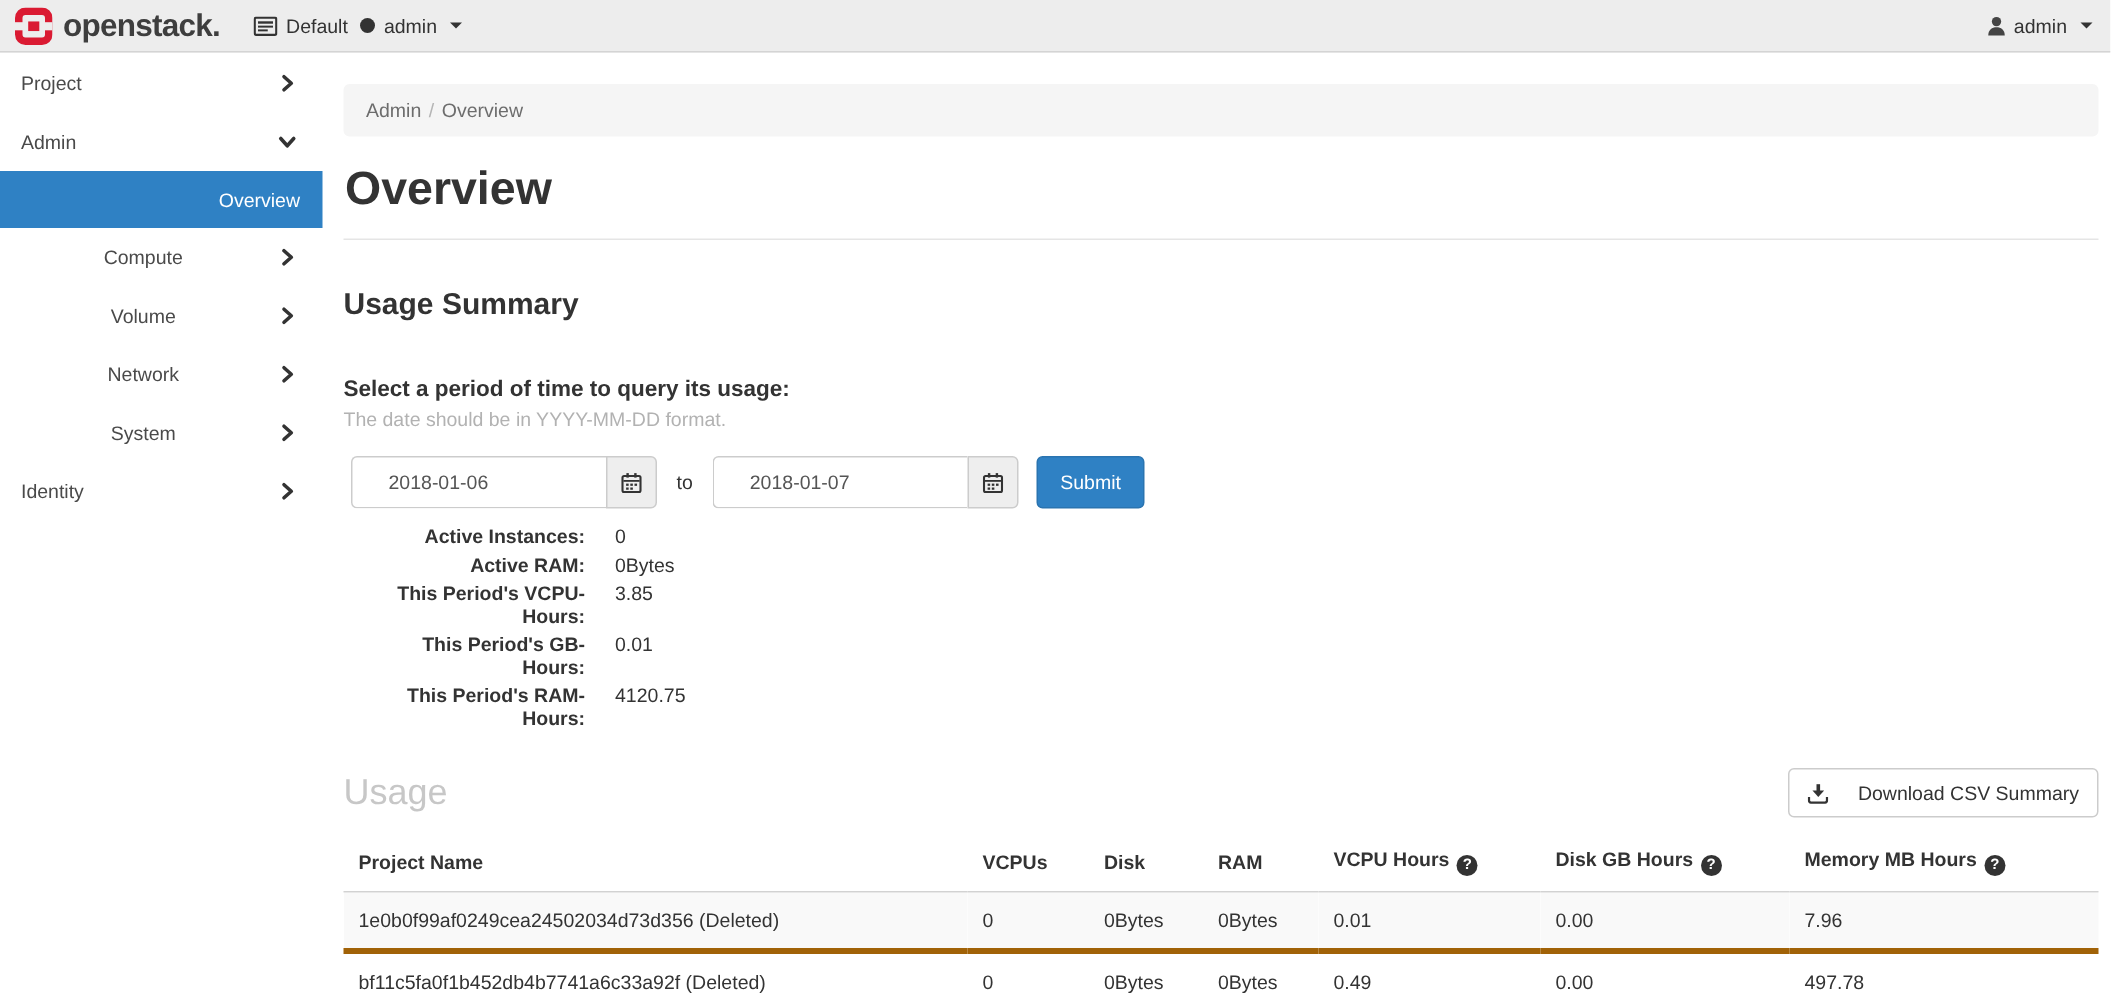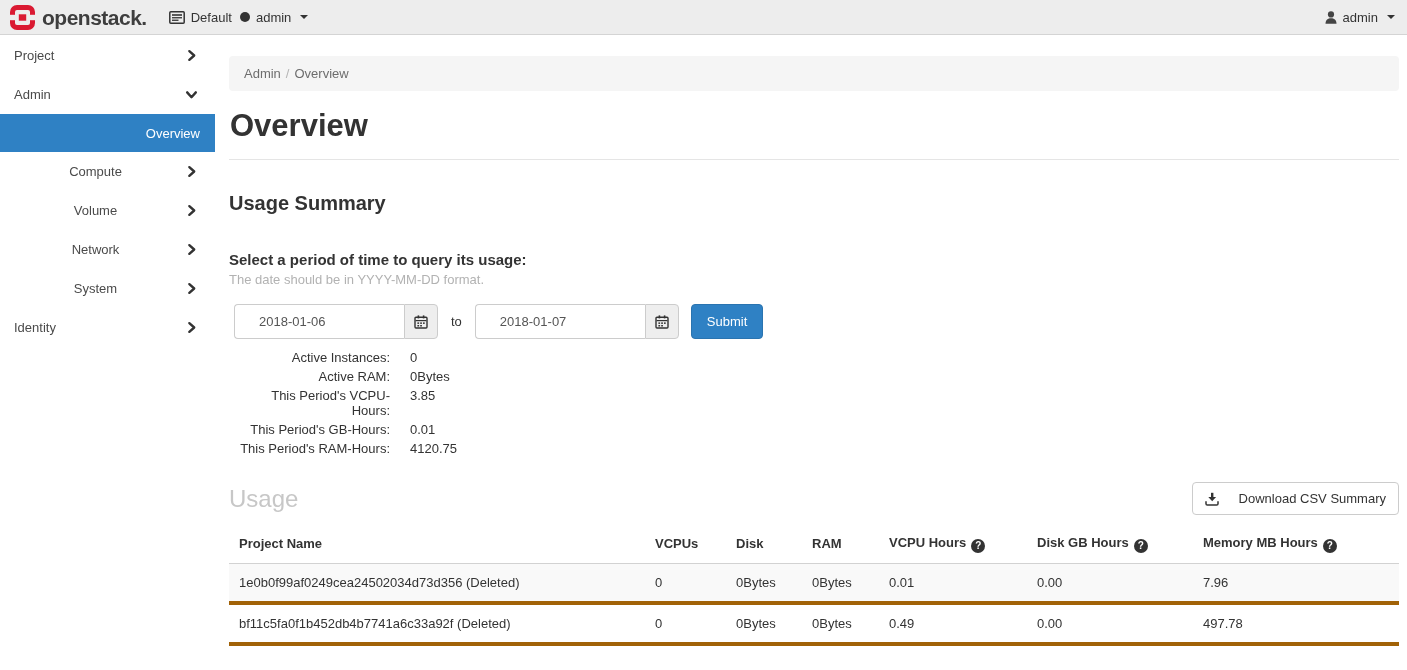--- a/index.html
+++ b/index.html
@@ -98,21 +98,21 @@
     background: #2f81c4; border: 1px solid #2a74b0; border-radius: 4px;
     color: #fff; font-family: "Liberation Sans", sans-serif; font-size: 13px;
     cursor: pointer;
   }
 
   .stats {
     margin-top: 11px;
     display: grid; grid-template-columns: 161px auto;
     column-gap: 20px; row-gap: 4px;
   }
-  .stats dt { font-weight: 400; text-align: right; color: #333; margin-left: 11px; }
+  .stats dt { font-weight: 700; text-align: right; color: #333; margin-left: 11px; }
   .stats dd { color: #333; }
 
   
   .usage-header {
     margin-top: 26px; display: flex; align-items: center;
     justify-content: space-between;
   }
   h2.usage-title { font-size: 24px; font-weight: 400; color: #c7c7c7; }
   .download-btn {
     background: #fff; border: 1px solid #ccc; border-radius: 4px;

